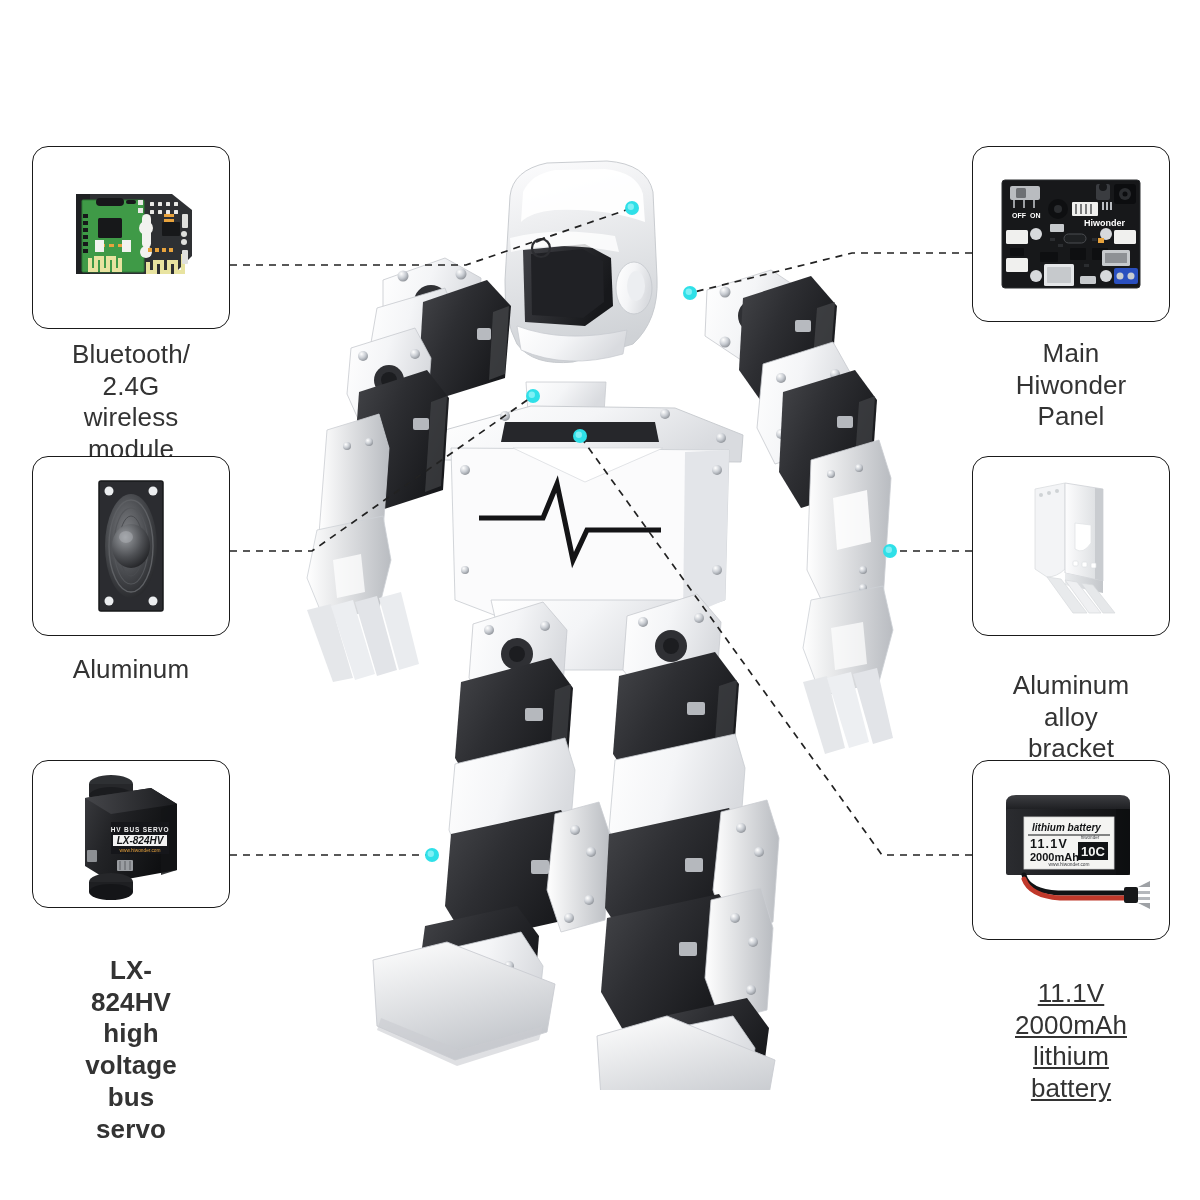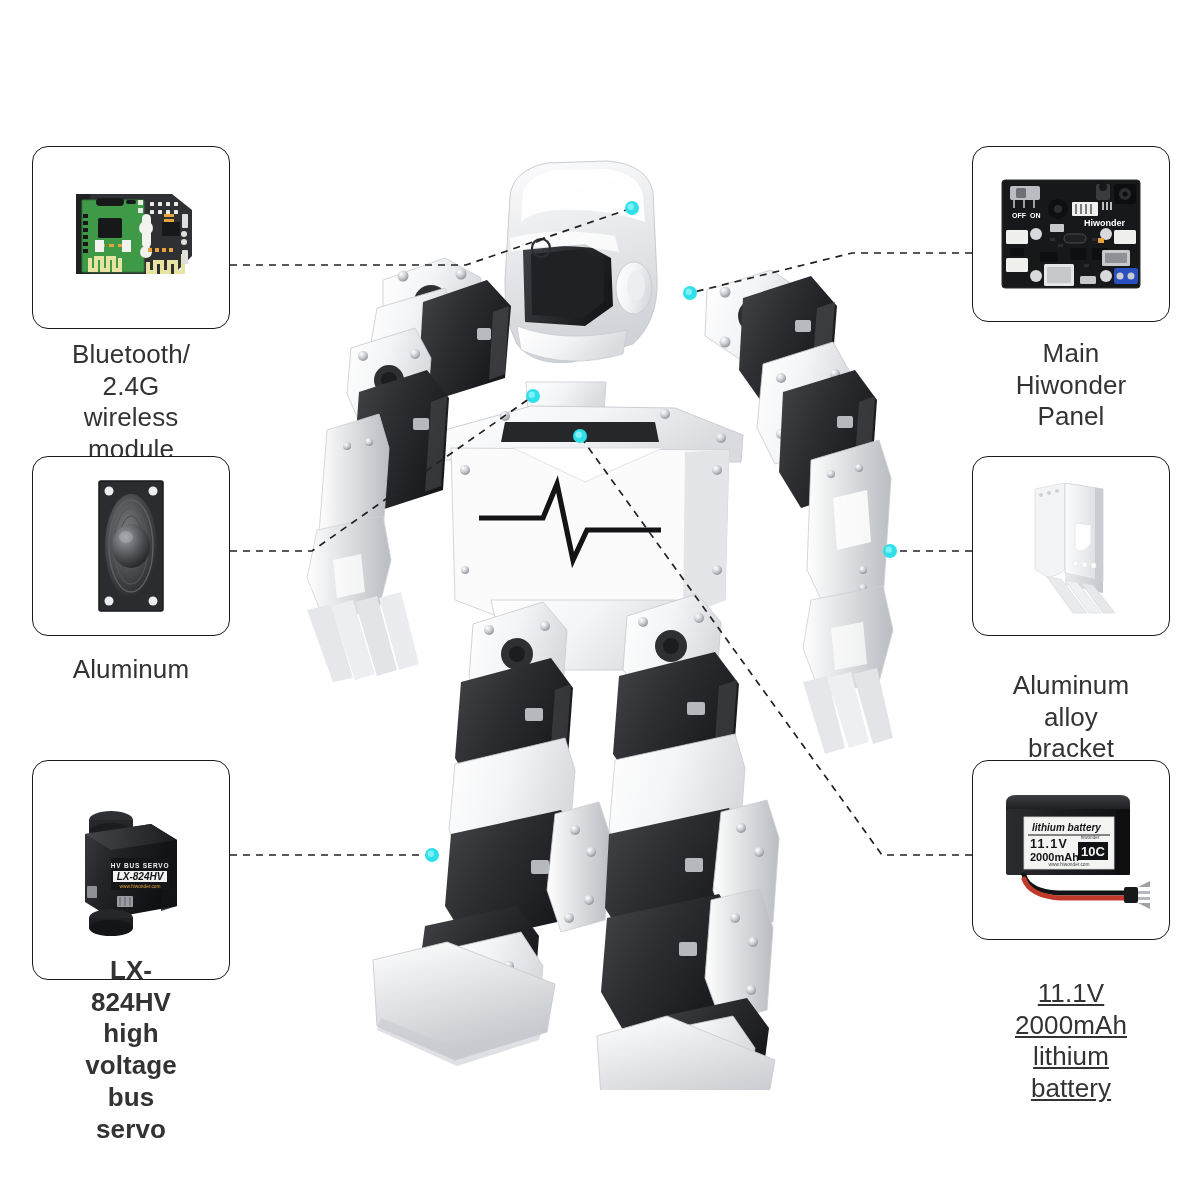--- a/index.html
+++ b/index.html
@@ -596,21 +596,21 @@
 
         <path d="M30 104 L44 106 L70 140 L56 140 Z" fill="#e8eaec" stroke="#d7dadd" stroke-width="0.7"></path>
         <path d="M48 107 L60 109 L84 140 L72 140 Z" fill="#eff0f2" stroke="#d7dadd" stroke-width="0.7"></path>
         <path d="M64 110 L76 112 L98 140 L86 140 Z" fill="#e6e8ea" stroke="#d7dadd" stroke-width="0.7"></path>
       </svg>
     </div>
     <div class="callout-caption" id="cap-aluminum-bracket" style="left: 1071px; top: 658px; margin-top: 12px;">Aluminum alloy bracket</div>
   </div>
 
   <div class="callout">
-    <div class="callout-box" id="box-servo" style="left: 32px; top: 760px; width: 198px; height: 220px; text-align: right;">
+    <div class="callout-box" id="box-servo" style="left: 32px; top: 760px; width: 198px; height: 148px; text-align: right;">
       <svg class="art" width="132" height="132" viewBox="0 0 132 132">
         <defs>
           <linearGradient id="svBody" x1="0" y1="0" x2="1" y2="0.4">
             <stop offset="0" stop-color="#3a3b3f"></stop>
             <stop offset="0.4" stop-color="#222326"></stop>
             <stop offset="1" stop-color="#0e0f11"></stop>
           </linearGradient>
           <linearGradient id="svTop" x1="0" y1="0" x2="1" y2="0">
             <stop offset="0" stop-color="#45464a"></stop>
             <stop offset="1" stop-color="#1b1c1f"></stop>

